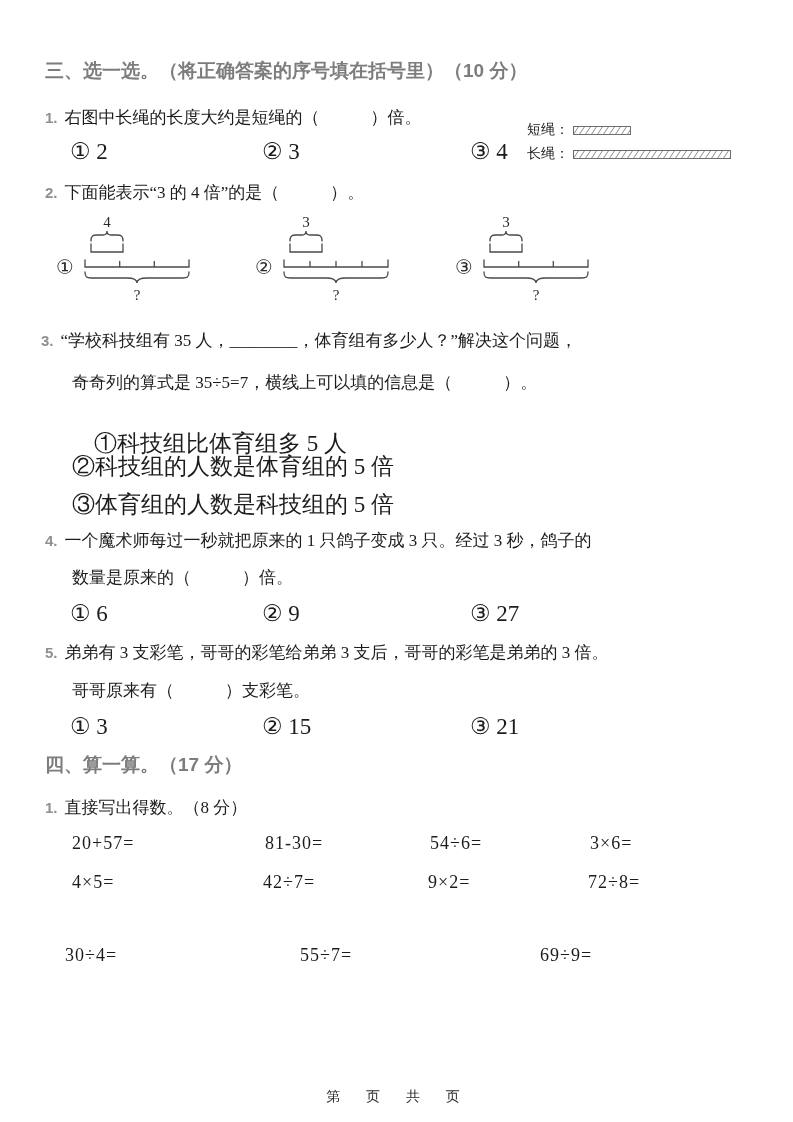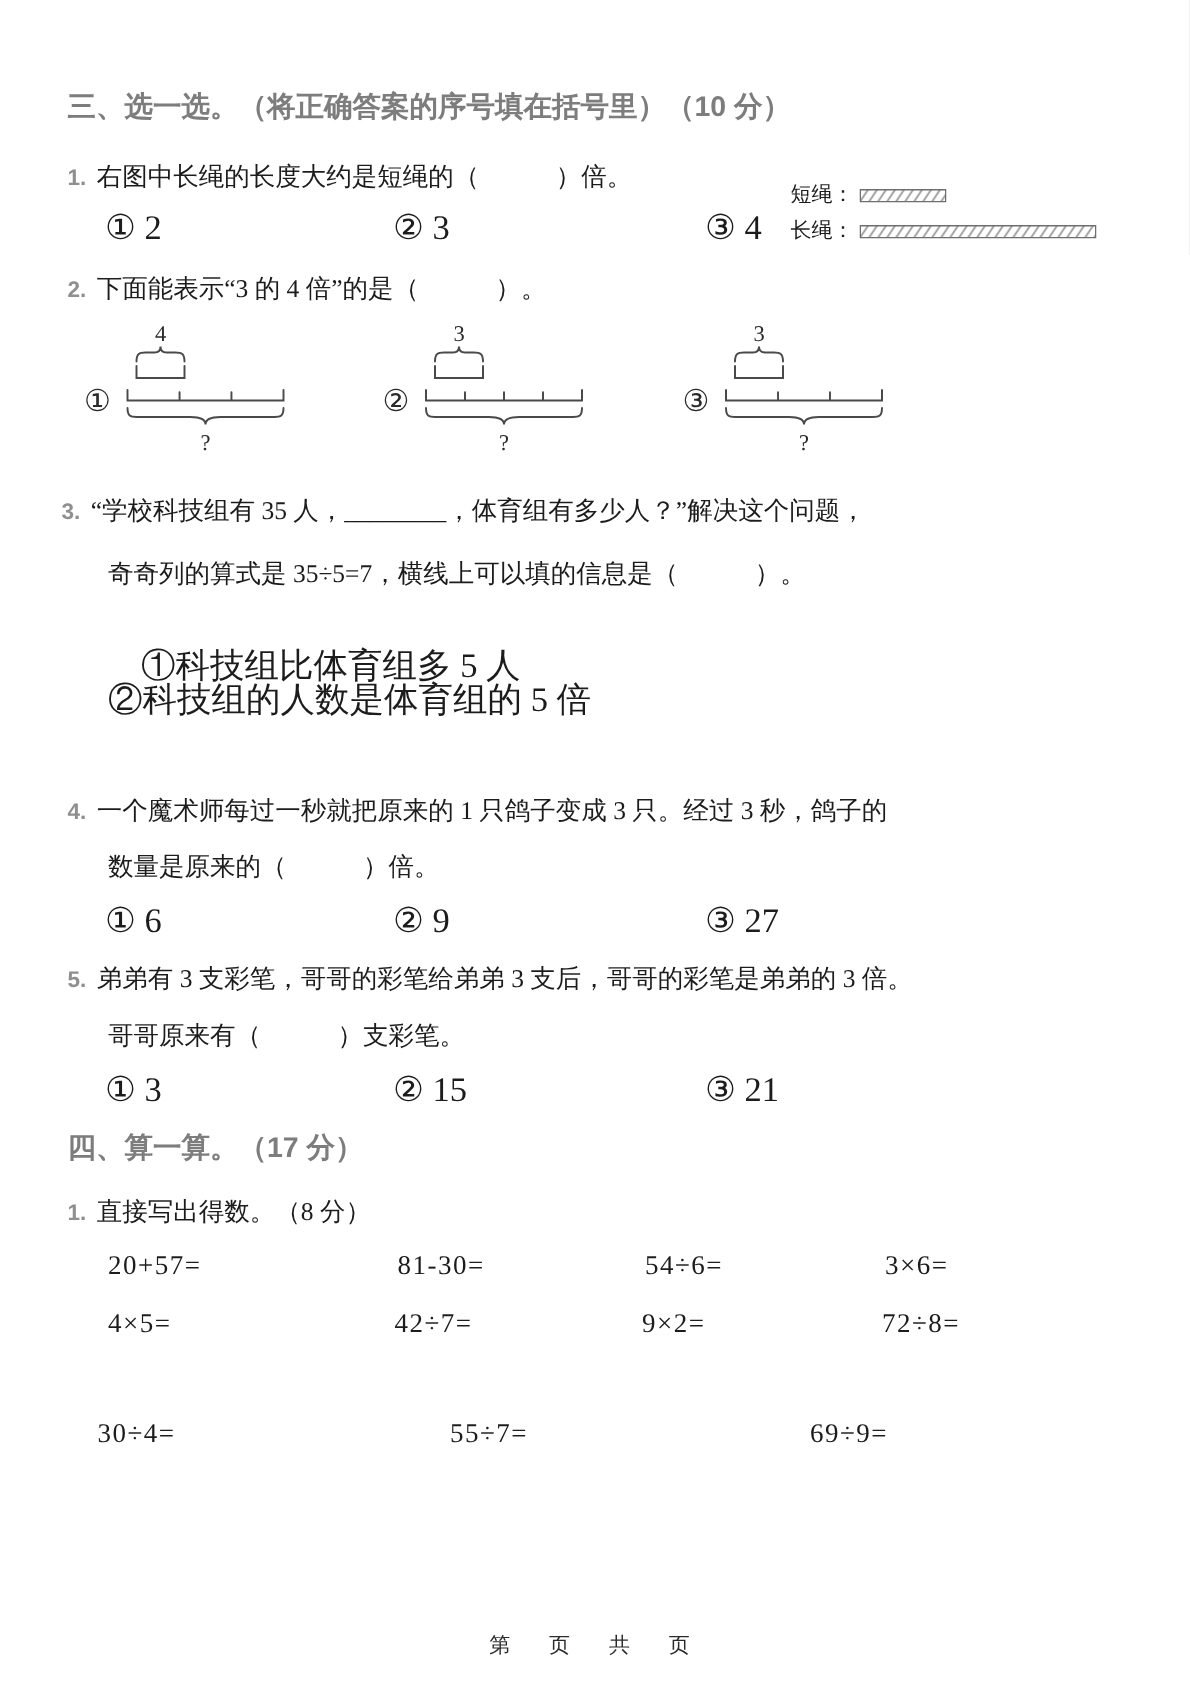--- a/index.html
+++ b/index.html
@@ -123,20 +123,21 @@
       <text x="60" y="86" text-anchor="middle" font-size="15">?</text>
     </svg>
   </div>
 
   <div class="qline" style="left:41px; top:328px;">
     <span class="qnum">3.</span><span>“学校科技组有 35 人，________，体育组有多少人？”解决这个问题，</span>
   </div>
   <div class="qline" style="left:72px; top:370px;">奇奇列的算式是 35÷5=7，横线上可以填的信息是（　　　）。</div>
   <div class="opt" style="left:72px; top:428px;margin-left:22px;">①科技组比体育组多 5 人</div>
   <div class="opt" style="left:72px; top:451px;">②科技组的人数是体育组的 5 倍</div>
+  <div class="opt" style="left:72px; top:489px;">③体育组的人数是科技组的 5 倍</div>
 
   <div class="qline" style="left:45px; top:528px;">
     <span class="qnum">4.</span><span>一个魔术师每过一秒就把原来的 1 只鸽子变成 3 只。经过 3 秒，鸽子的</span>
   </div>
   <div class="qline" style="left:72px; top:565px;">数量是原来的（　　　）倍。</div>
   <div class="opt" style="left:70px;  top:600px;">① 6</div>
   <div class="opt" style="left:262px; top:600px;">② 9</div>
   <div class="opt" style="left:470px; top:600px;">③ 27</div>
 
   <div class="qline" style="left:45px; top:640px;">

